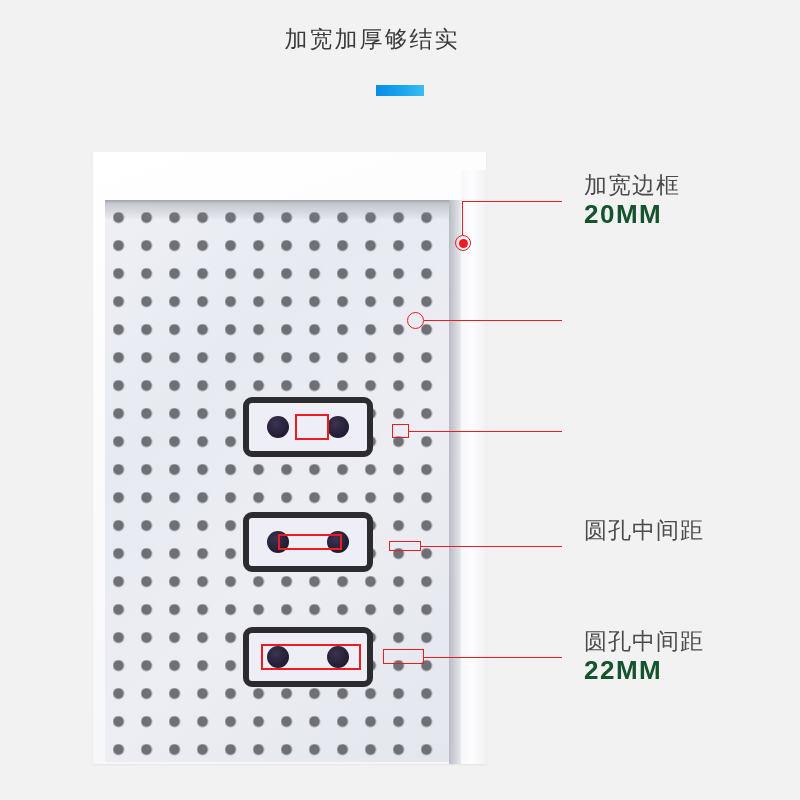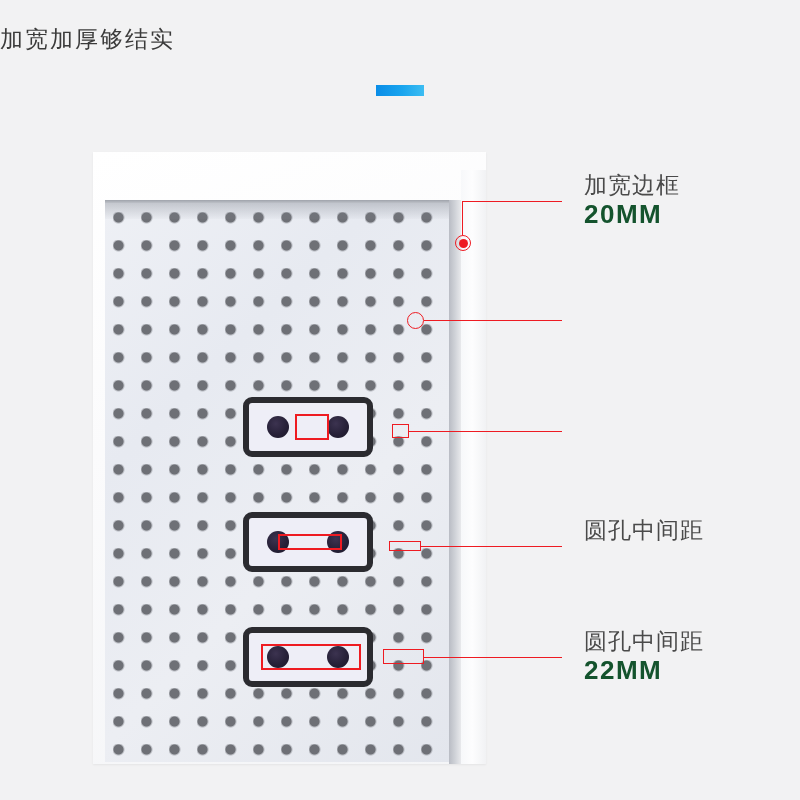--- a/index.html
+++ b/index.html
@@ -21,21 +21,21 @@
     width: 800px;
     height: 800px;
   }
 
   
   .header-title {
     position: absolute;
     left: 0;
     top: 24px;
     width: 744px;
-    text-align: left;
+    text-align: center;
     font-size: 23px;
     letter-spacing: 2px;
     color: #3b3b3b;
     font-weight: 400;
     font-family: "DejaVu Sans", "Liberation Sans", sans-serif;
   }
   .header-rule {
     position: absolute;
     left: 376px;
     top: 85px;

